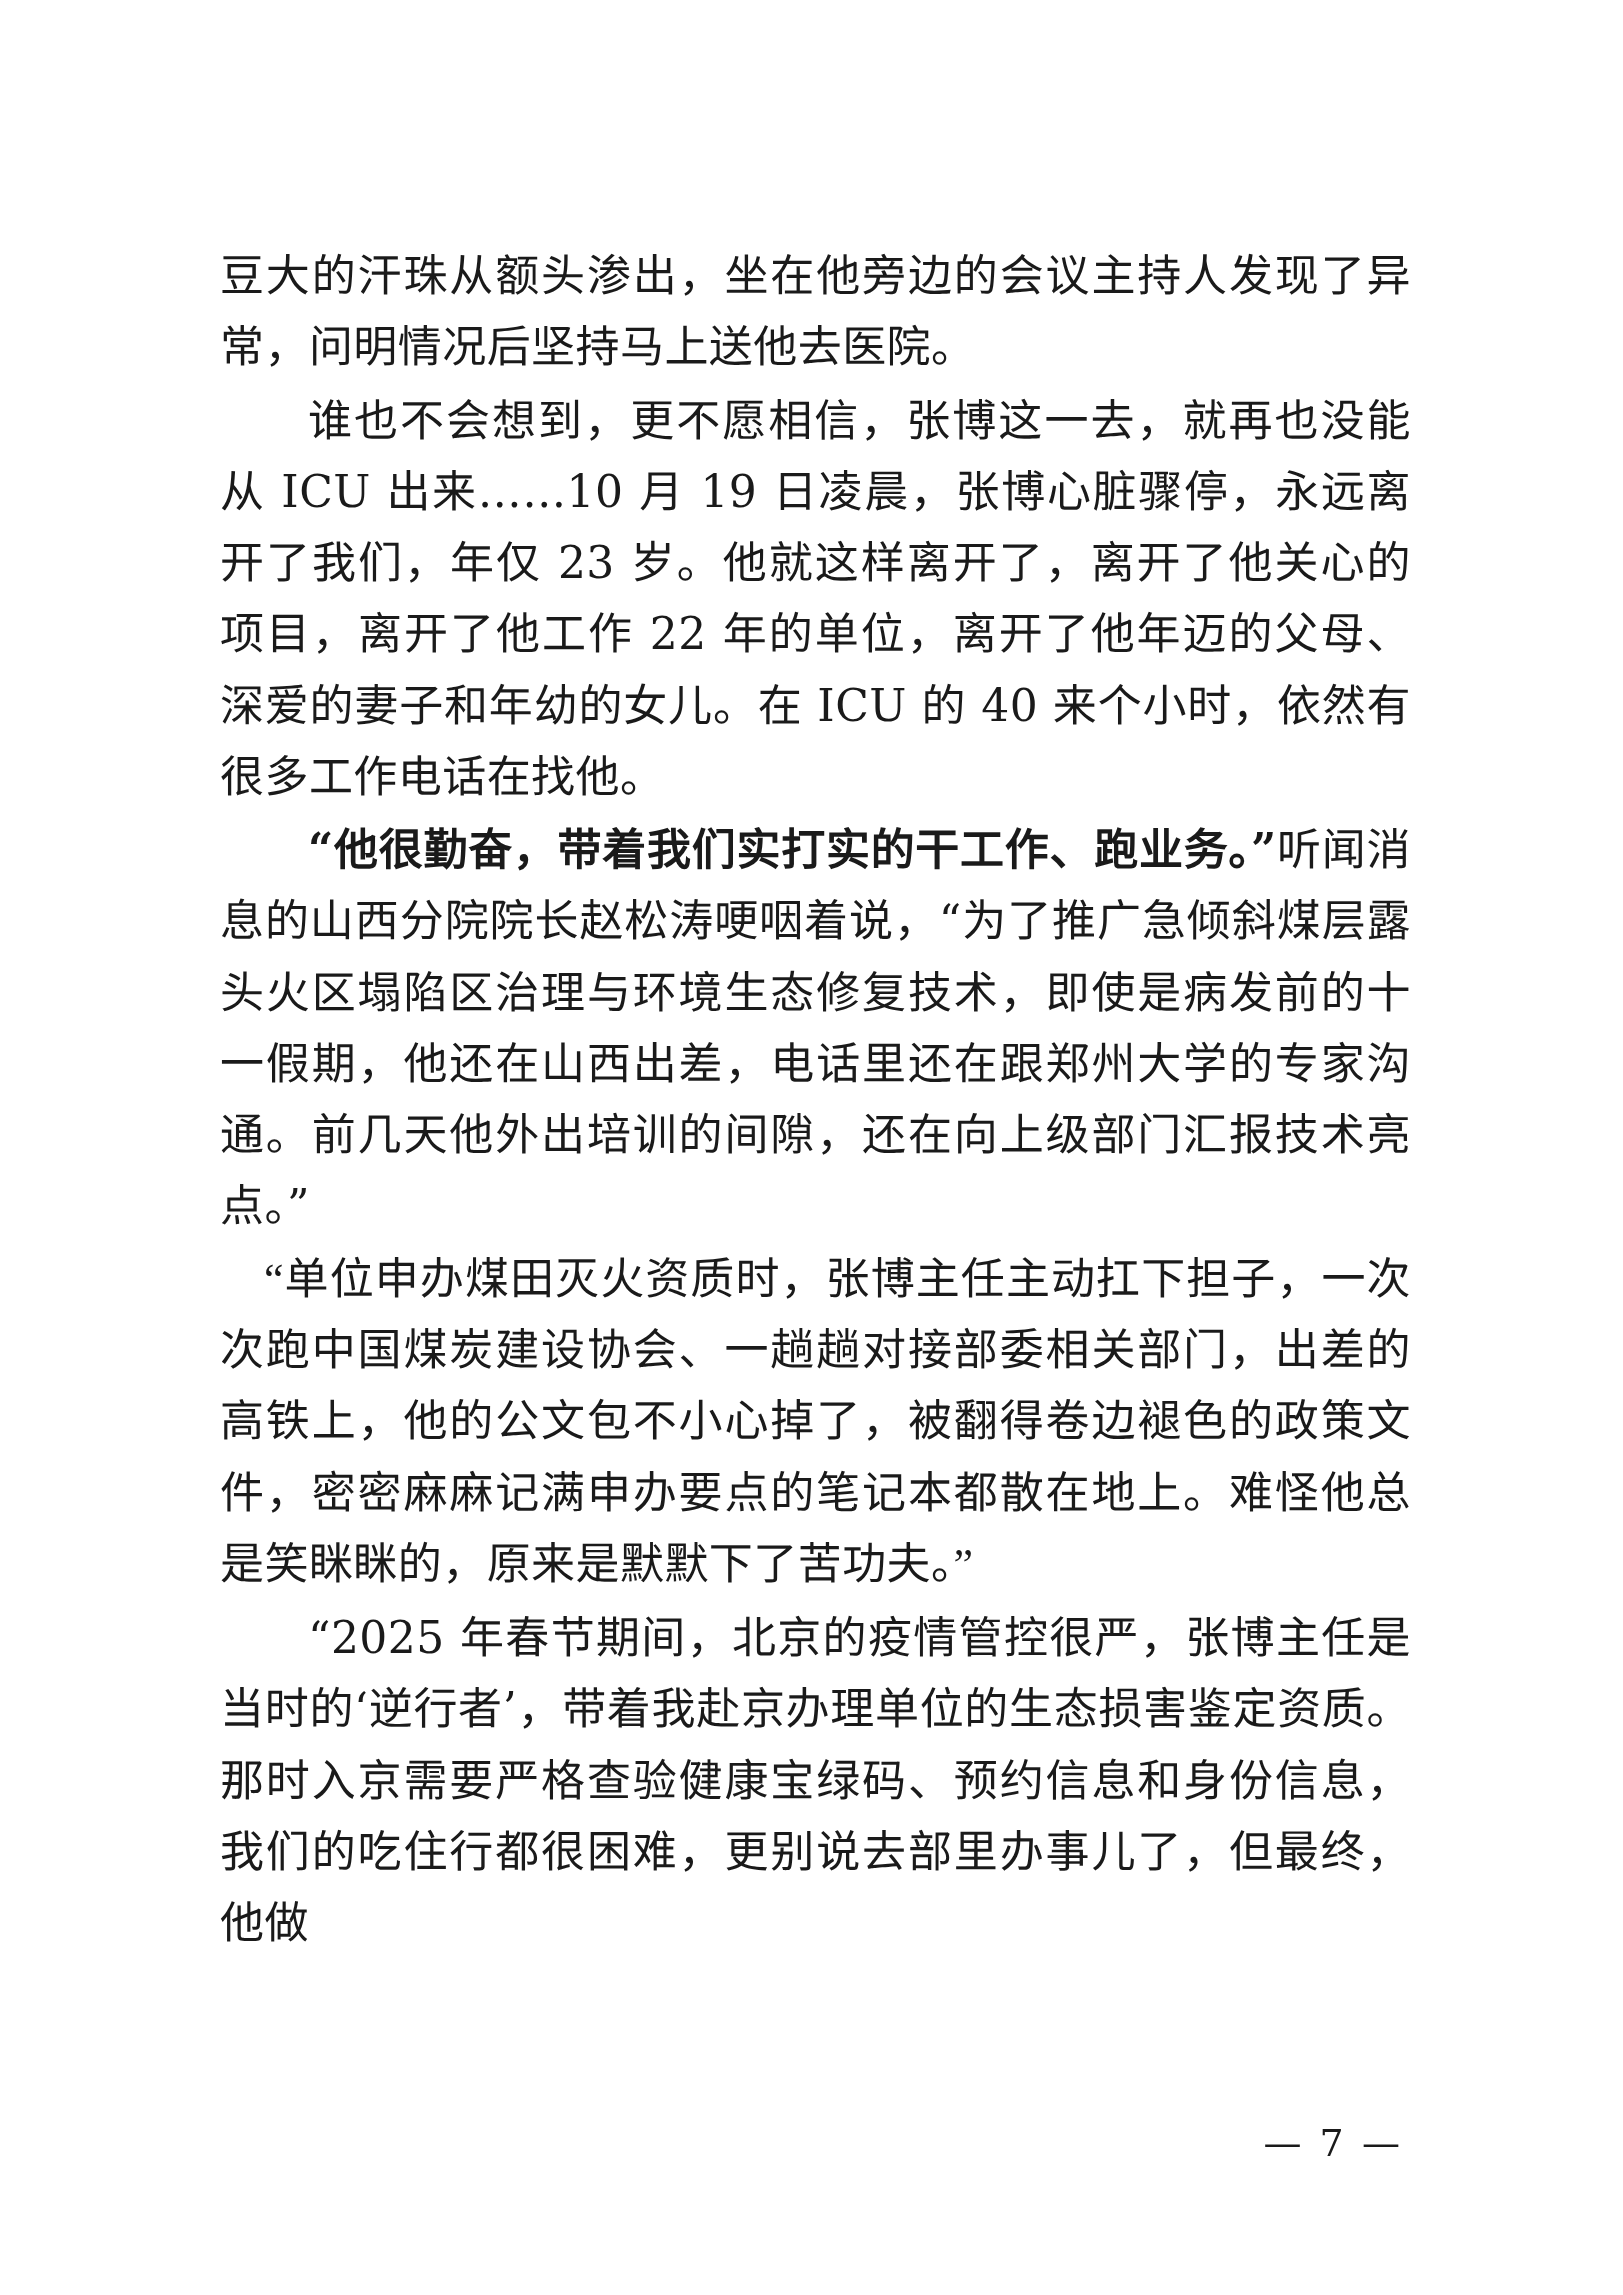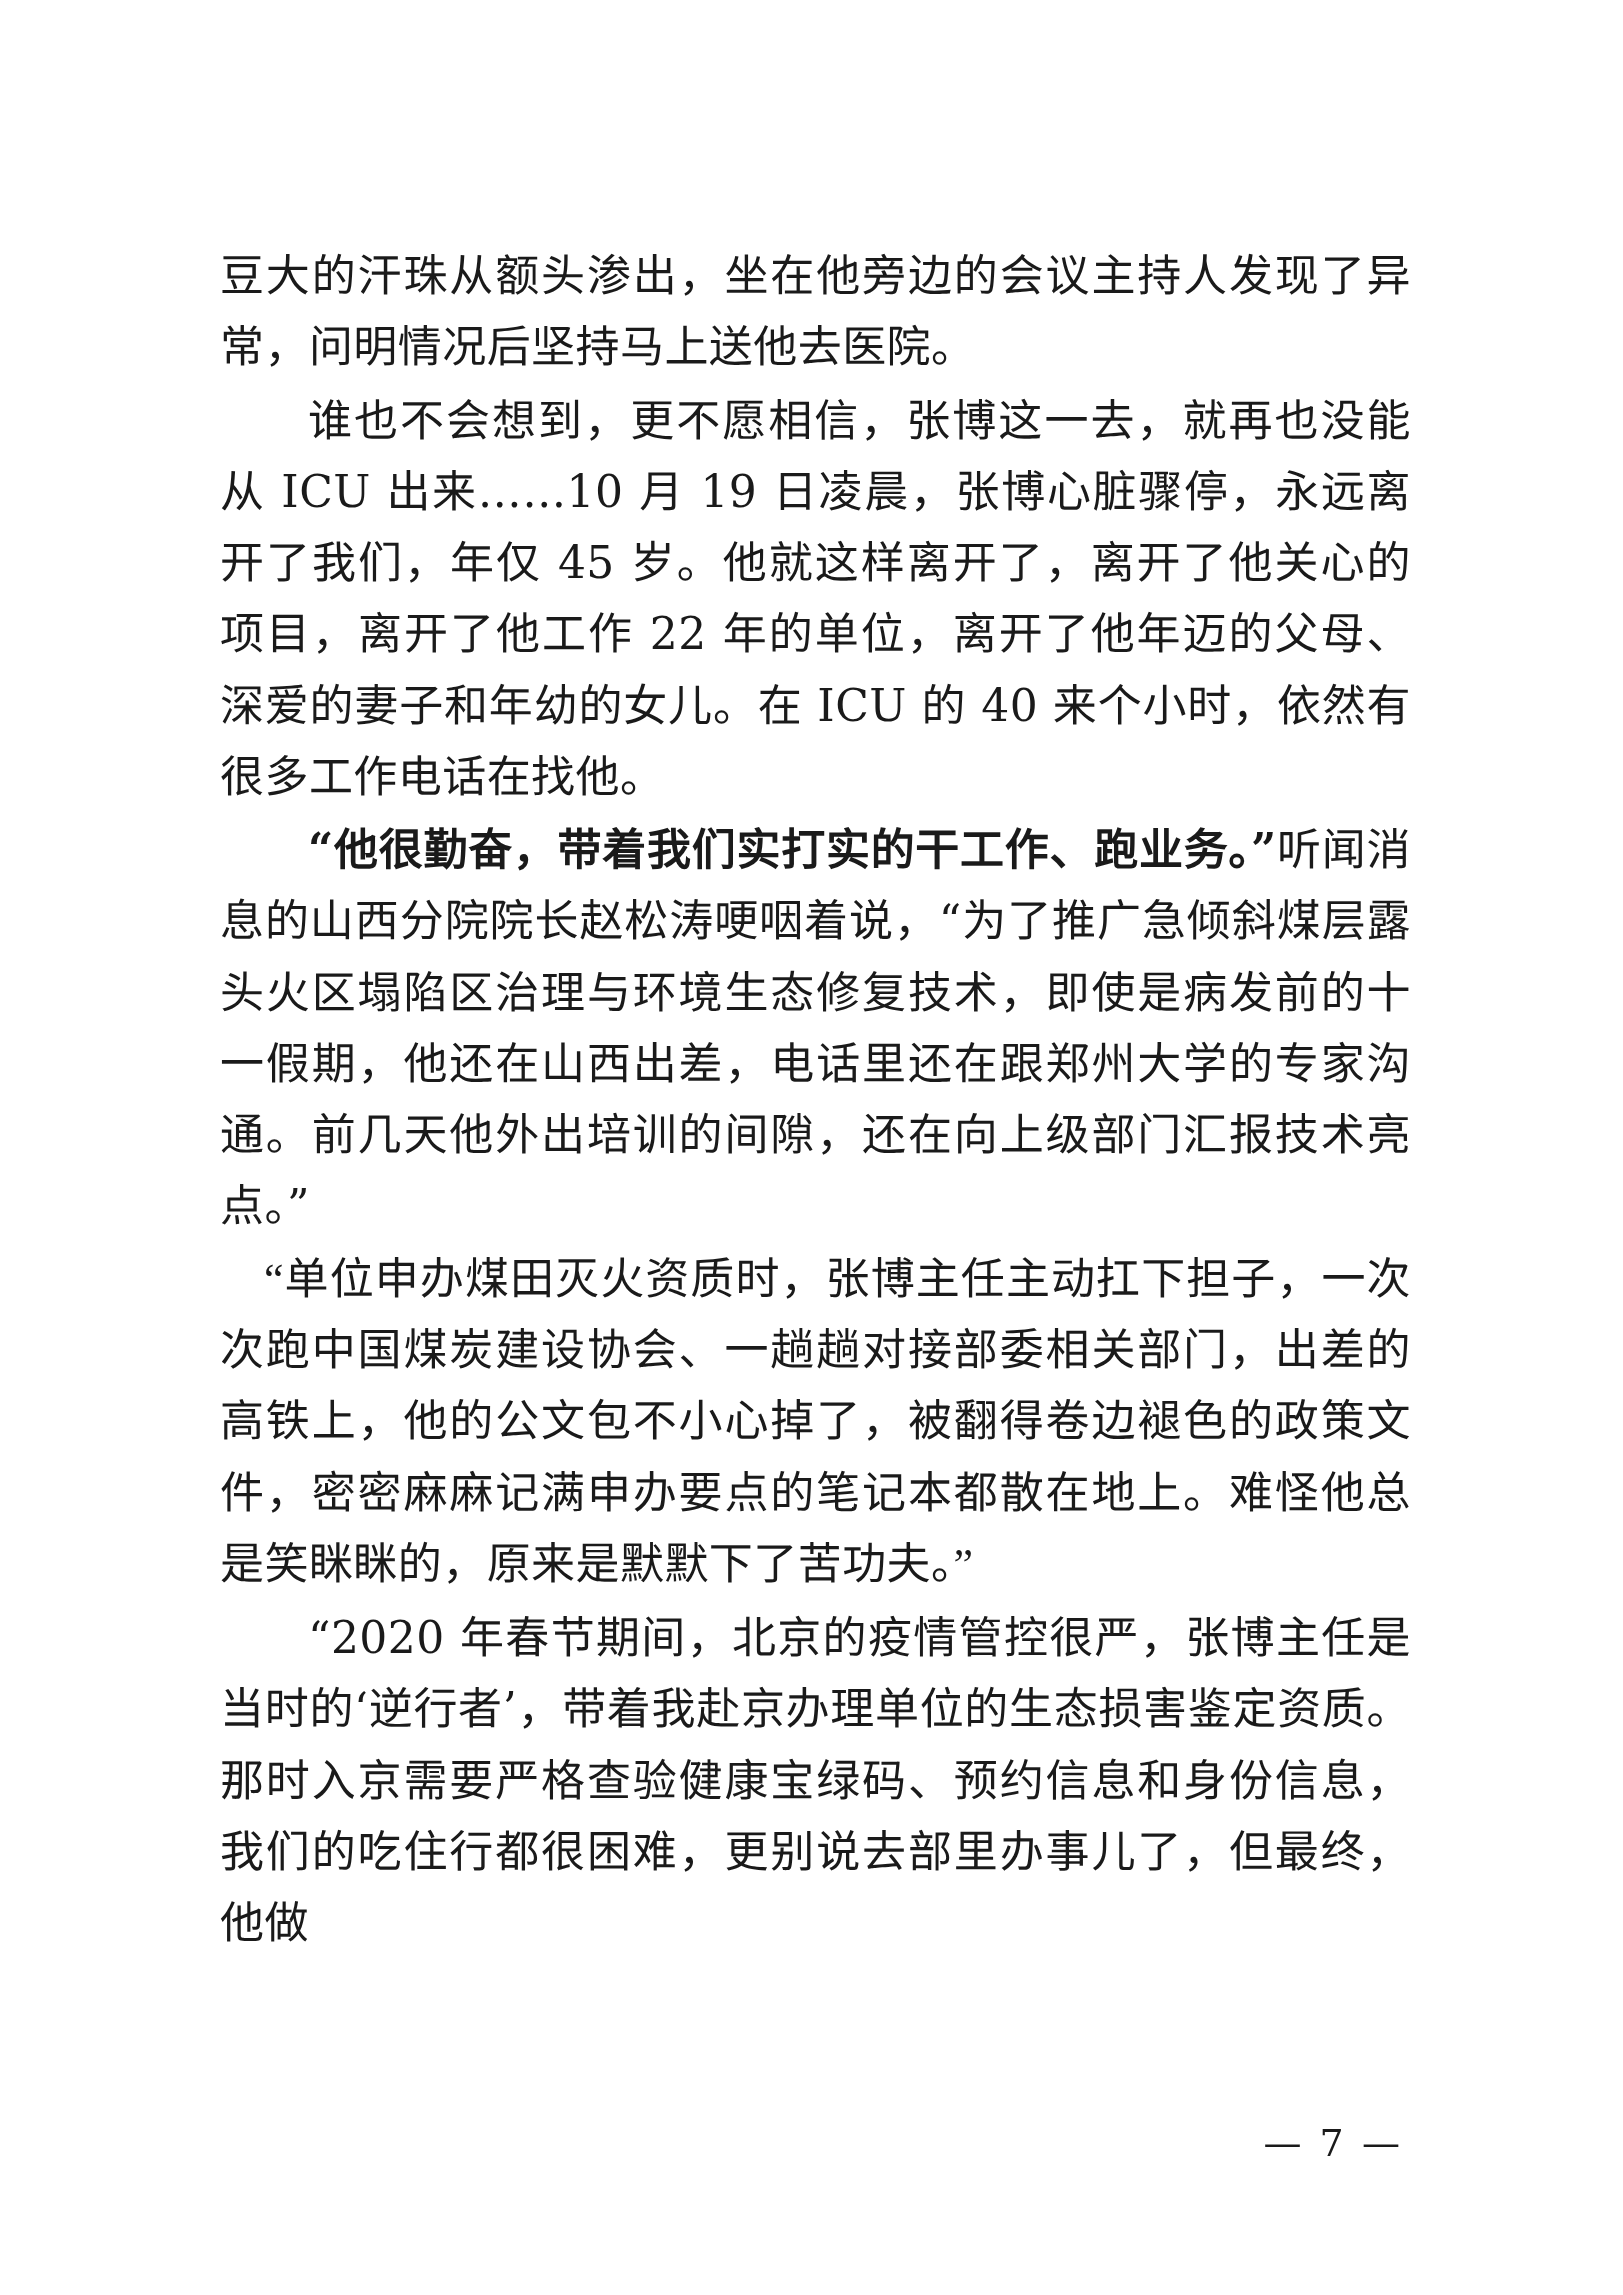--- a/index.html
+++ b/index.html
@@ -55,25 +55,25 @@
   }
 </style>
 </head>
 <body>
 
 <div class="page">
   <div class="content">
 
     <p class="para">豆大的汗珠从额头渗出，坐在他旁边的会议主持人发现了异常，问明情况后坚持马上送他去医院。</p>
 
-    <p class="para indent">谁也不会想到，更不愿相信，张博这一去，就再也没能从 ICU 出来……10 月 19 日凌晨，张博心脏骤停，永远离开了我们，年仅 45 岁。他就这样离开了，离开了他关心的项目，离开了他工作 22 年的单位，离开了他年迈的父母、深爱的妻子和年幼的女儿。在 ICU 的 40 来个小时，依然有很多工作电话在找他。</p>
+    <p class="para indent">谁也不会想到，更不愿相信，张博这一去，就再也没能从 ICU 出来……10 月 19 日凌晨，张博心脏骤停，永远离开了我们，年仅 23 岁。他就这样离开了，离开了他关心的项目，离开了他工作 22 年的单位，离开了他年迈的父母、深爱的妻子和年幼的女儿。在 ICU 的 40 来个小时，依然有很多工作电话在找他。</p>
 
     <p class="para indent"><span class="bold-lead">“他很勤奋，带着我们实打实的干工作、跑业务。”</span><span>听闻消息的山西分院院长赵松涛哽咽着说，“为了推广急倾斜煤层露头火区塌陷区治理与环境生态修复技术，即使是病发前的十一假期，他还在山西出差，电话里还在跟郑州大学的专家沟通。前几天他外出培训的间隙，还在向上级部门汇报技术亮点。”</span></p>
 
     <p class="para indent-one">“单位申办煤田灭火资质时，张博主任主动扛下担子，一次次跑中国煤炭建设协会、一趟趟对接部委相关部门，出差的高铁上，他的公文包不小心掉了，被翻得卷边褪色的政策文件，密密麻麻记满申办要点的笔记本都散在地上。难怪他总是笑眯眯的，原来是默默下了苦功夫。”</p>
 
-    <p class="para indent">“2020 年春节期间，北京的疫情管控很严，张博主任是当时的‘逆行者’，带着我赴京办理单位的生态损害鉴定资质。那时入京需要严格查验健康宝绿码、预约信息和身份信息，我们的吃住行都很困难，更别说去部里办事儿了，但最终，他做</p>
+    <p class="para indent">“2025 年春节期间，北京的疫情管控很严，张博主任是当时的‘逆行者’，带着我赴京办理单位的生态损害鉴定资质。那时入京需要严格查验健康宝绿码、预约信息和身份信息，我们的吃住行都很困难，更别说去部里办事儿了，但最终，他做</p>
 
   </div>
 
   <div class="page-number">— 7 —</div>
 </div>
 
 
 </body></html>

